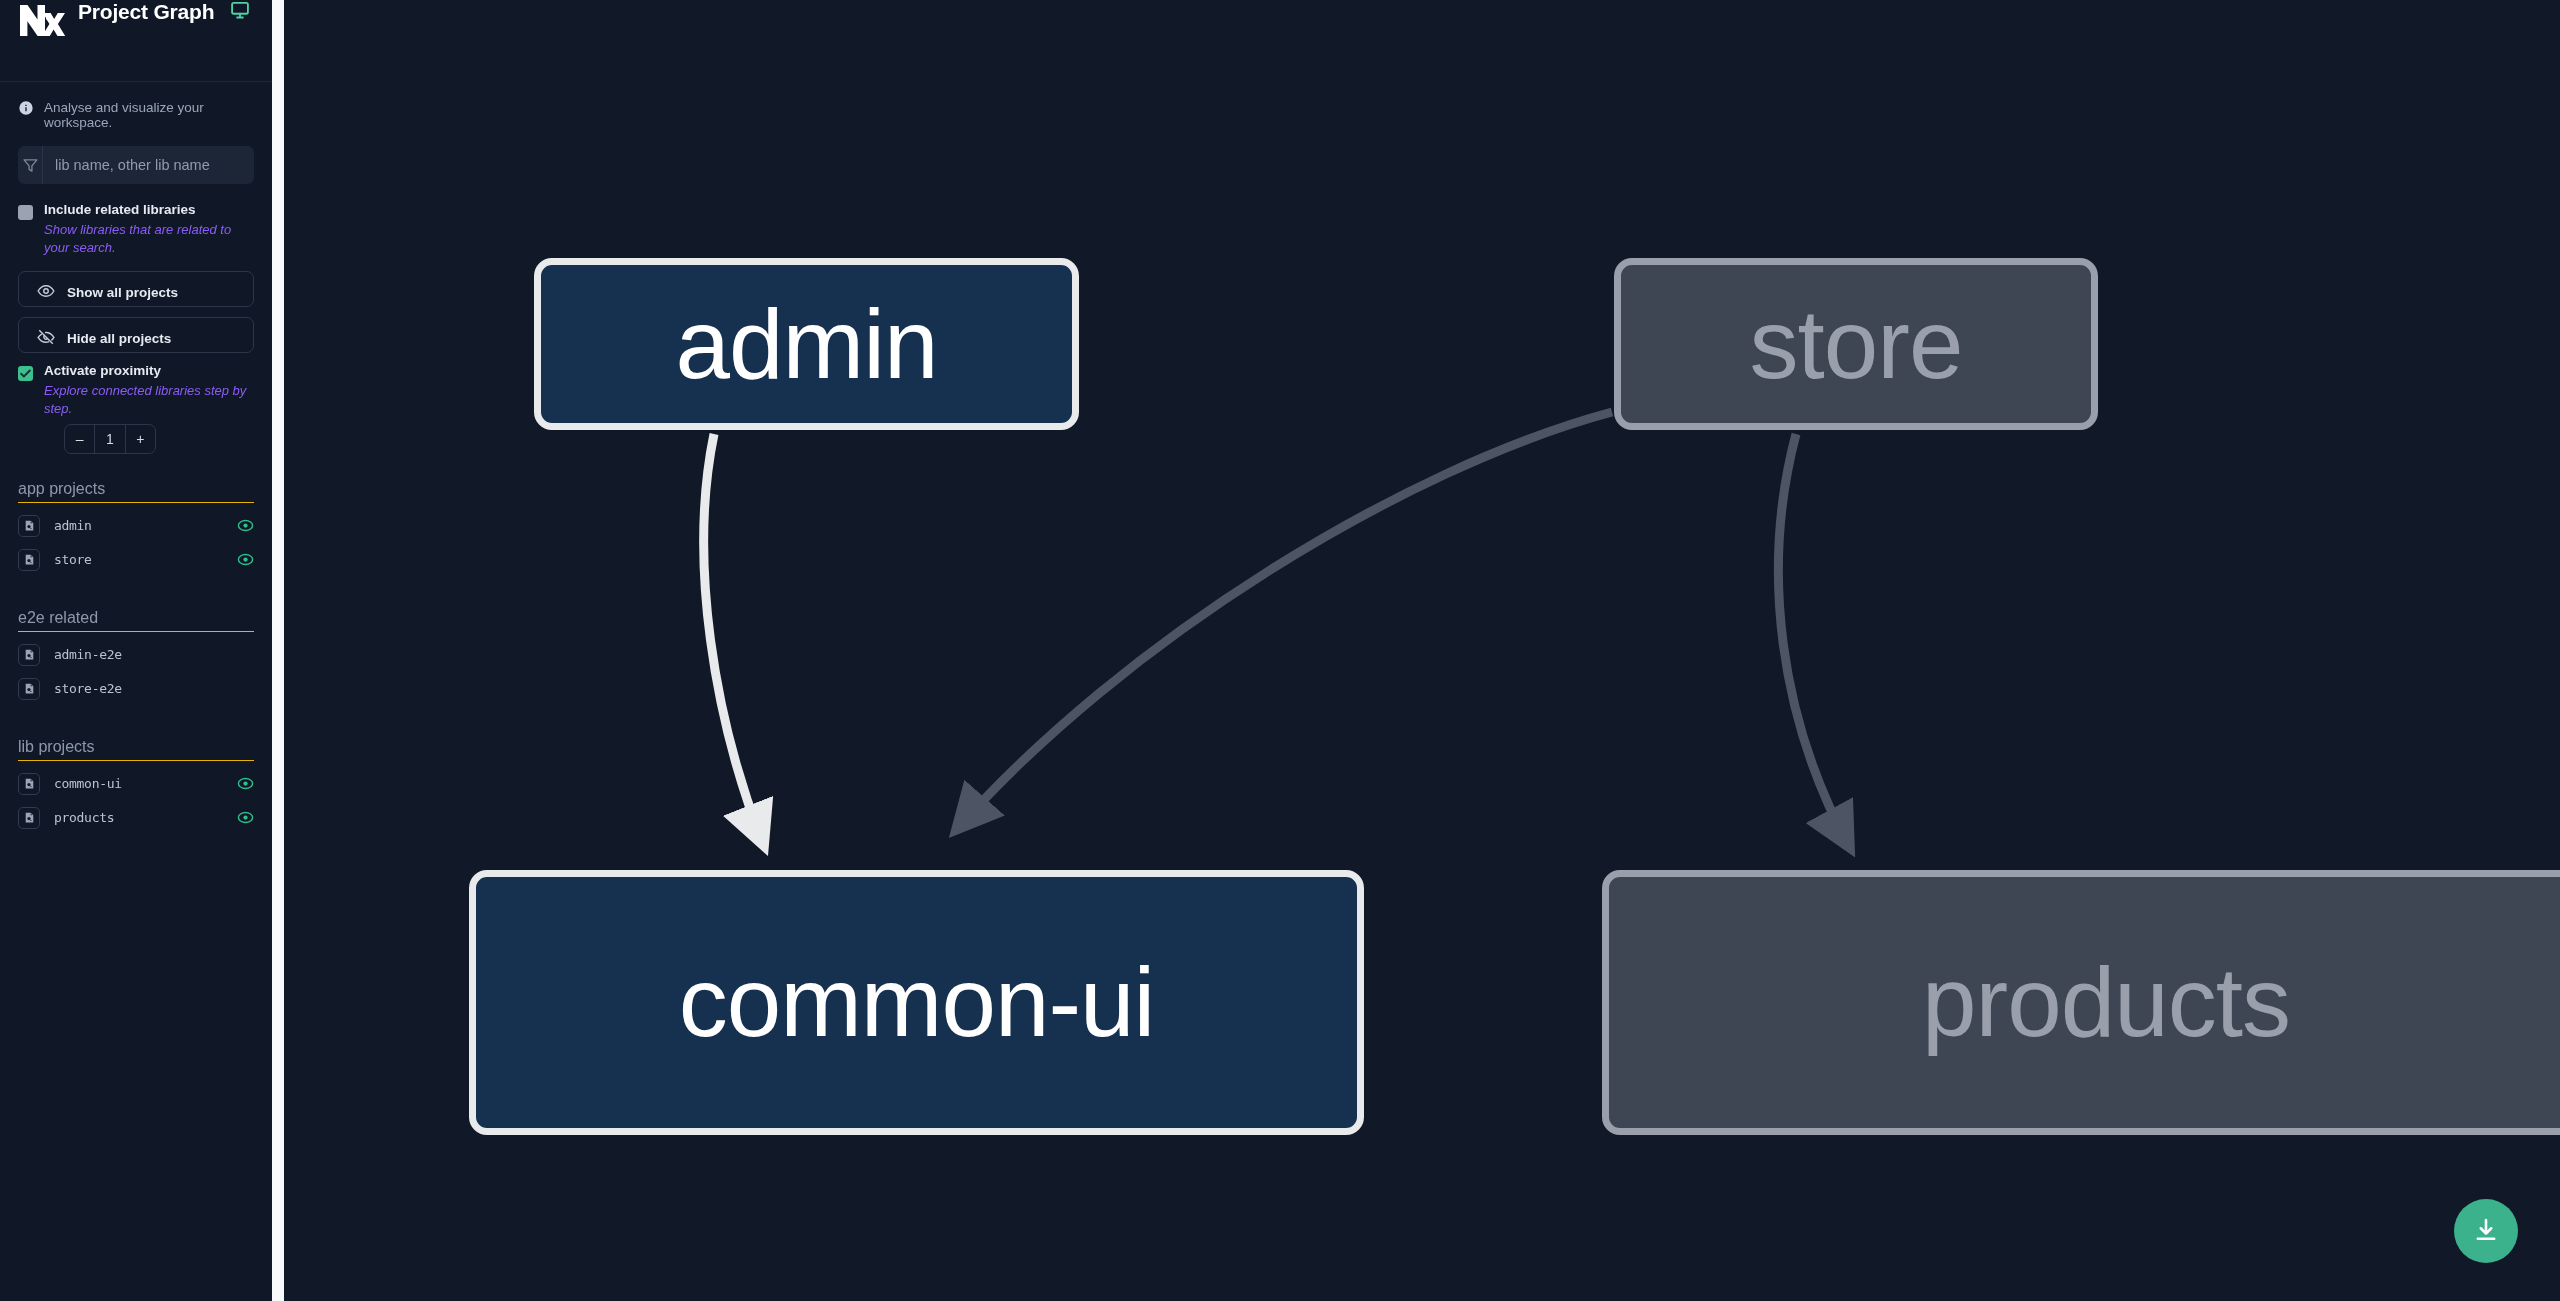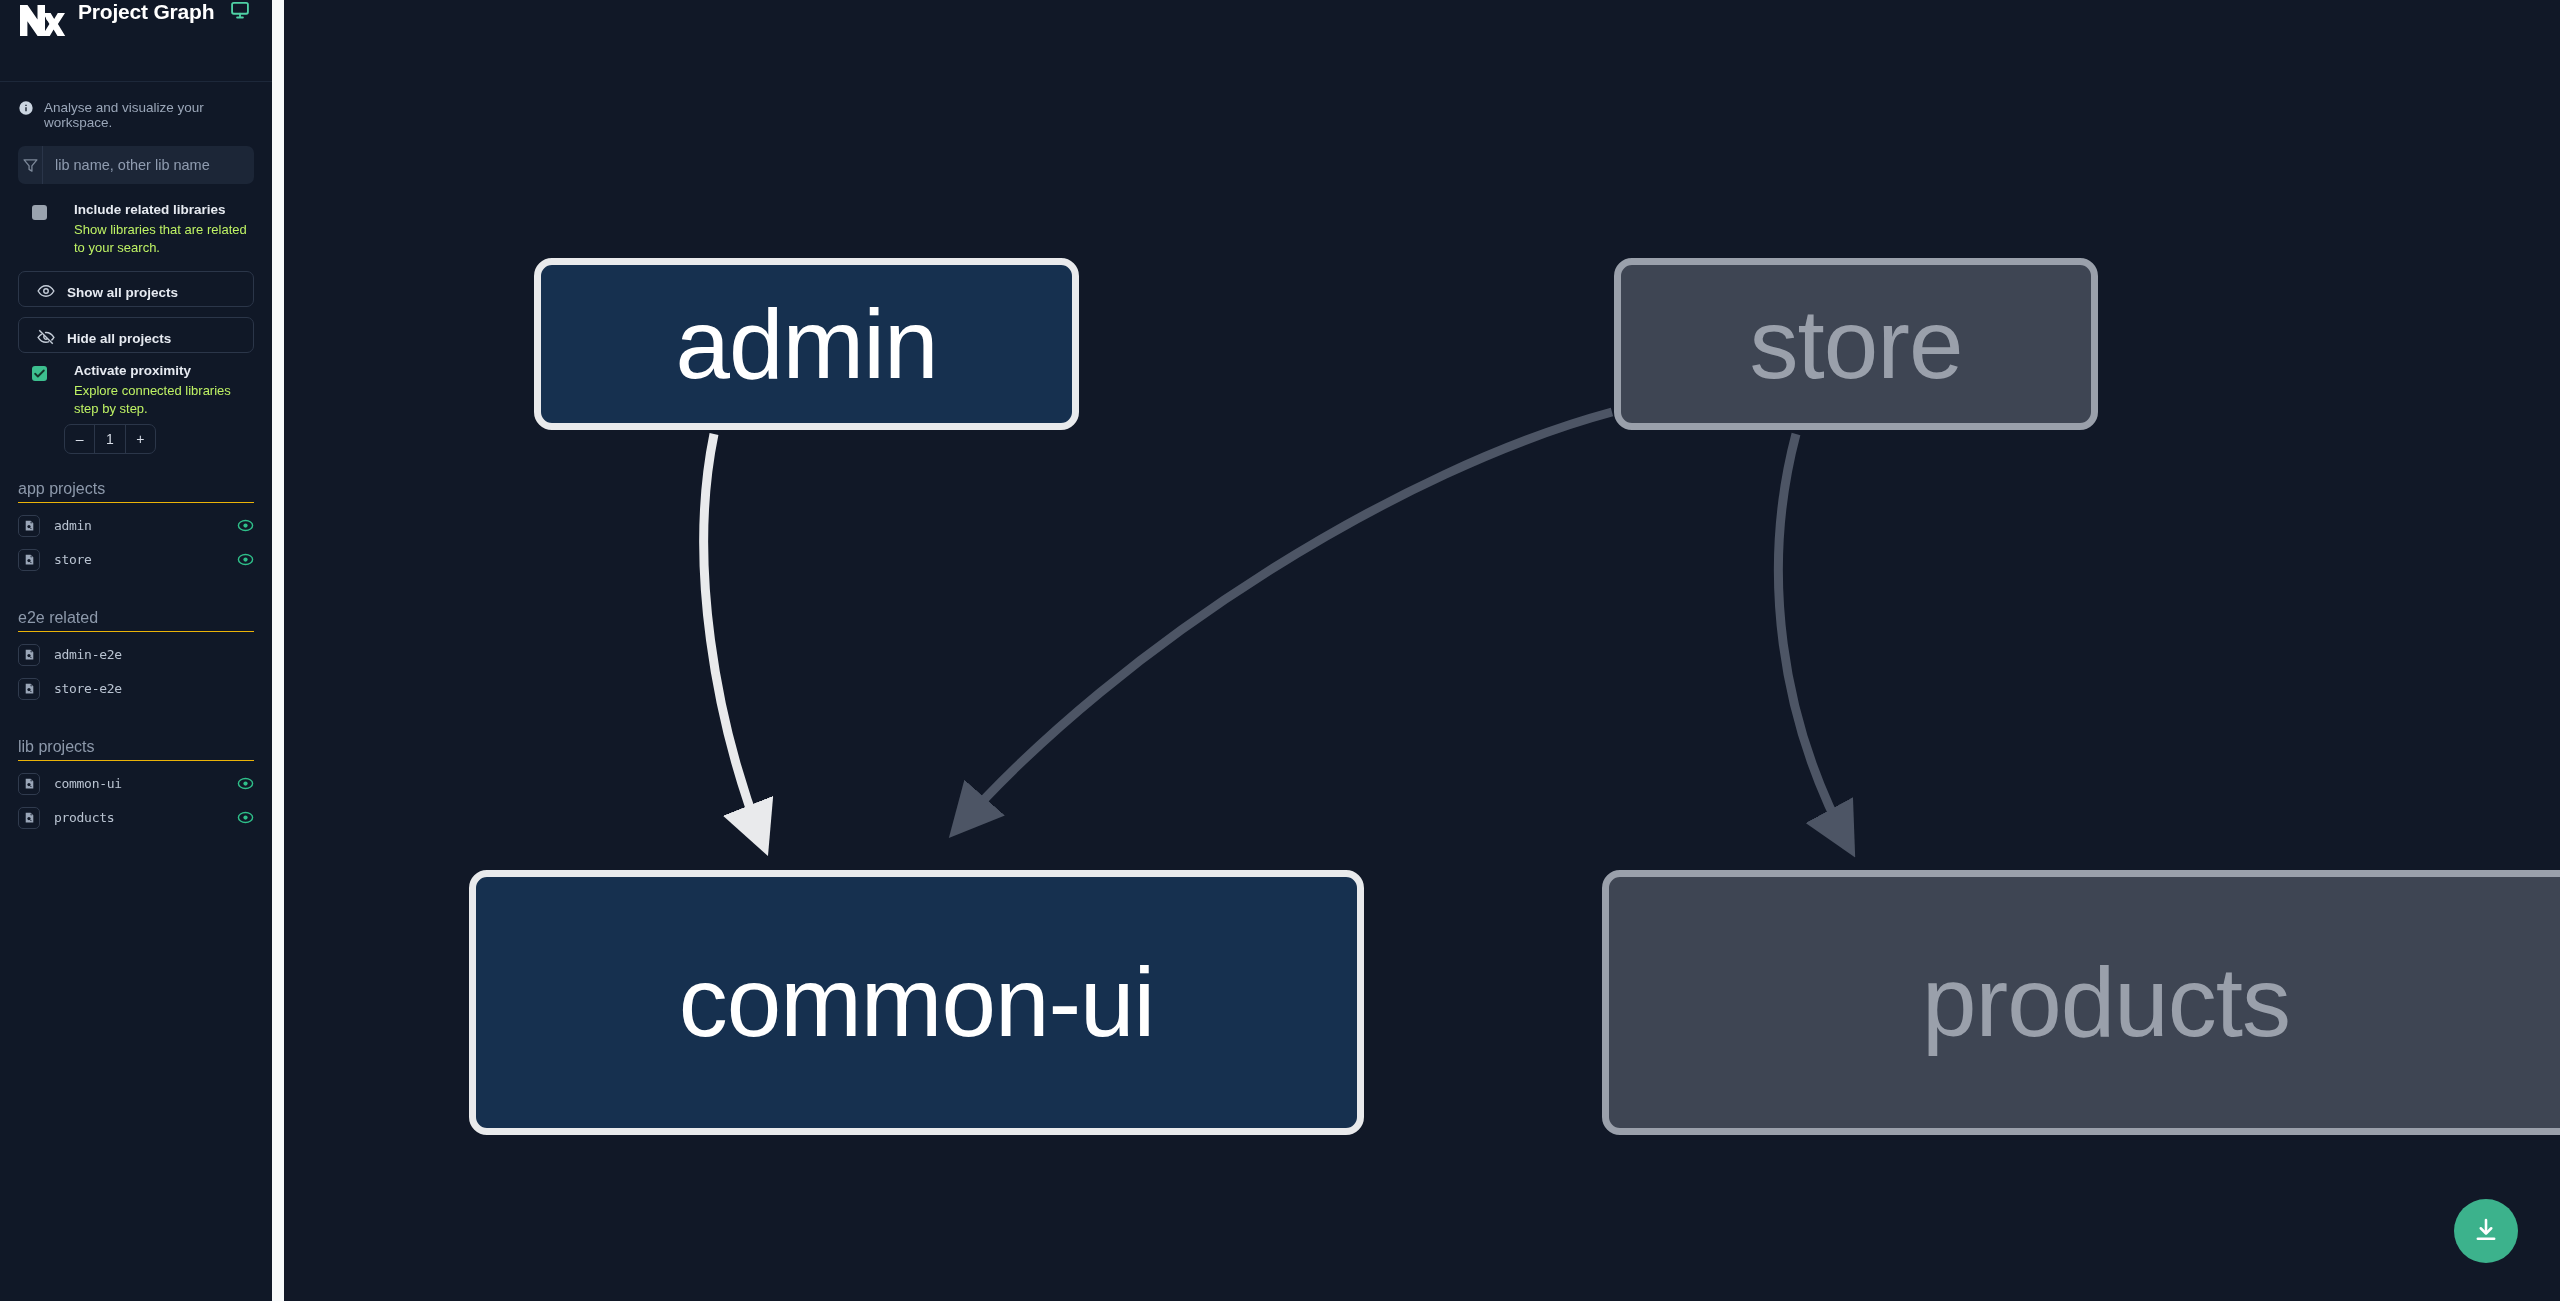--- a/index.html
+++ b/index.html
@@ -59,40 +59,40 @@
   .search-input {
     flex: 1; height: 38px; border: none; outline: none;
     background: transparent;
     color: #cfd7e3; font-size: 14.5px;
     padding: 0 12px;
     font-family: "Liberation Sans", sans-serif;
   }
   .search-input::placeholder { color: #8f9cb0; }
 
   .opt-row {
-    display: flex; gap: 27px;
-    padding: 0 18px 0 32px;
+    display: flex; gap: 11px;
+    padding: 0 18px 0 18px;
     margin-bottom: 14px;
   }
   .cb {
     width: 15px; height: 15px; flex: 0 0 15px;
     border-radius: 3px; margin-top: 3px;
     display:flex; align-items:center; justify-content:center;
   }
   .cb.grey { background: #9aa3af; }
   .cb.white { background: #ffffff; }
   .cb.green { background: #3dbf8f; }
   .cb svg { width: 13px; height: 13px; color:#15352a; }
   .opt-text { flex: 1; }
   .opt-label {
     color: #e6eaf1; font-size: 13.5px; font-weight: 700;
     line-height: 1.25; margin-bottom: 2px;
   }
   .opt-desc {
-    color: #bef264; font-size: 13px; line-height: 1.38;
+    color: #8b5cf6; font-size: 13px; line-height: 1.38; font-style: italic;
   }
 
   .pbtn {
     margin: 0 18px 10px 18px;
     height: 36px;
     border: 1px solid #2b3649;
     border-radius: 7px;
     background: transparent;
     display:flex; align-items:center; gap:12px;
     padding: 0 18px;

